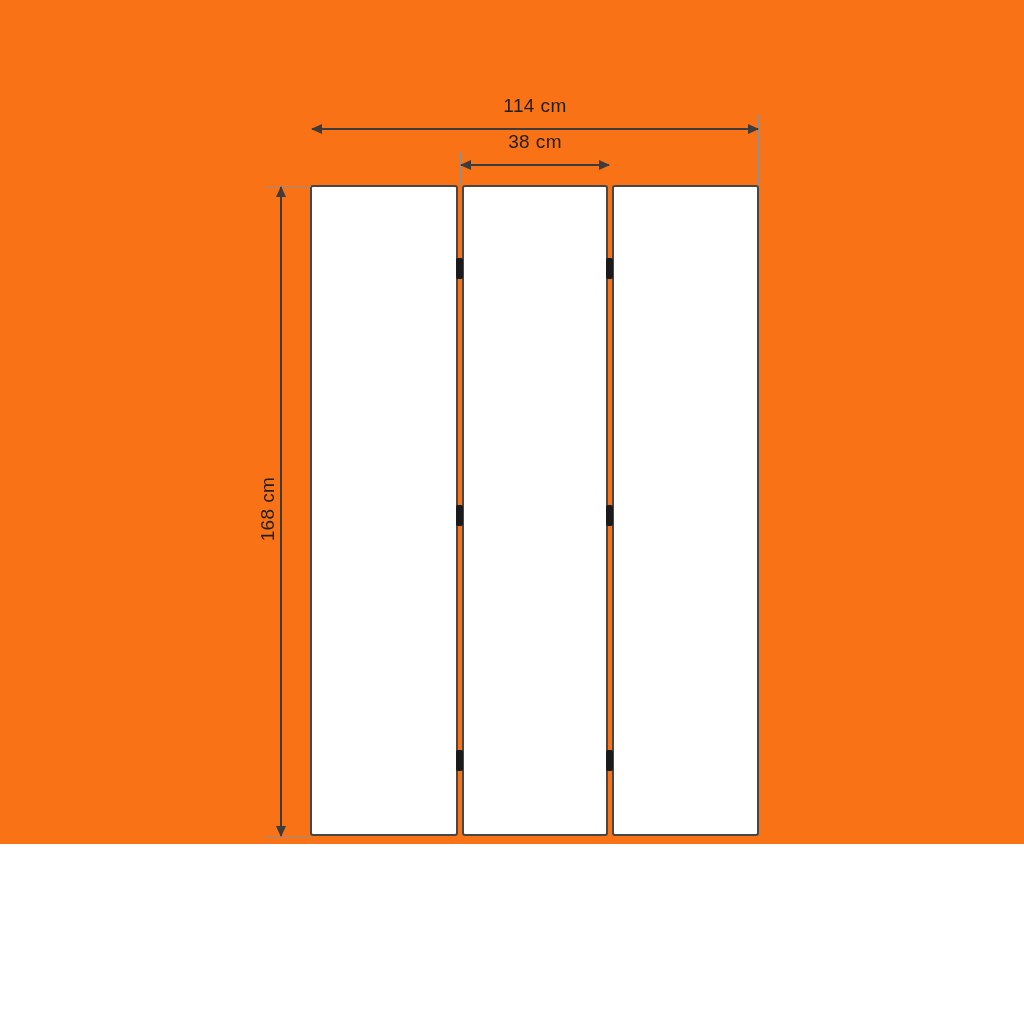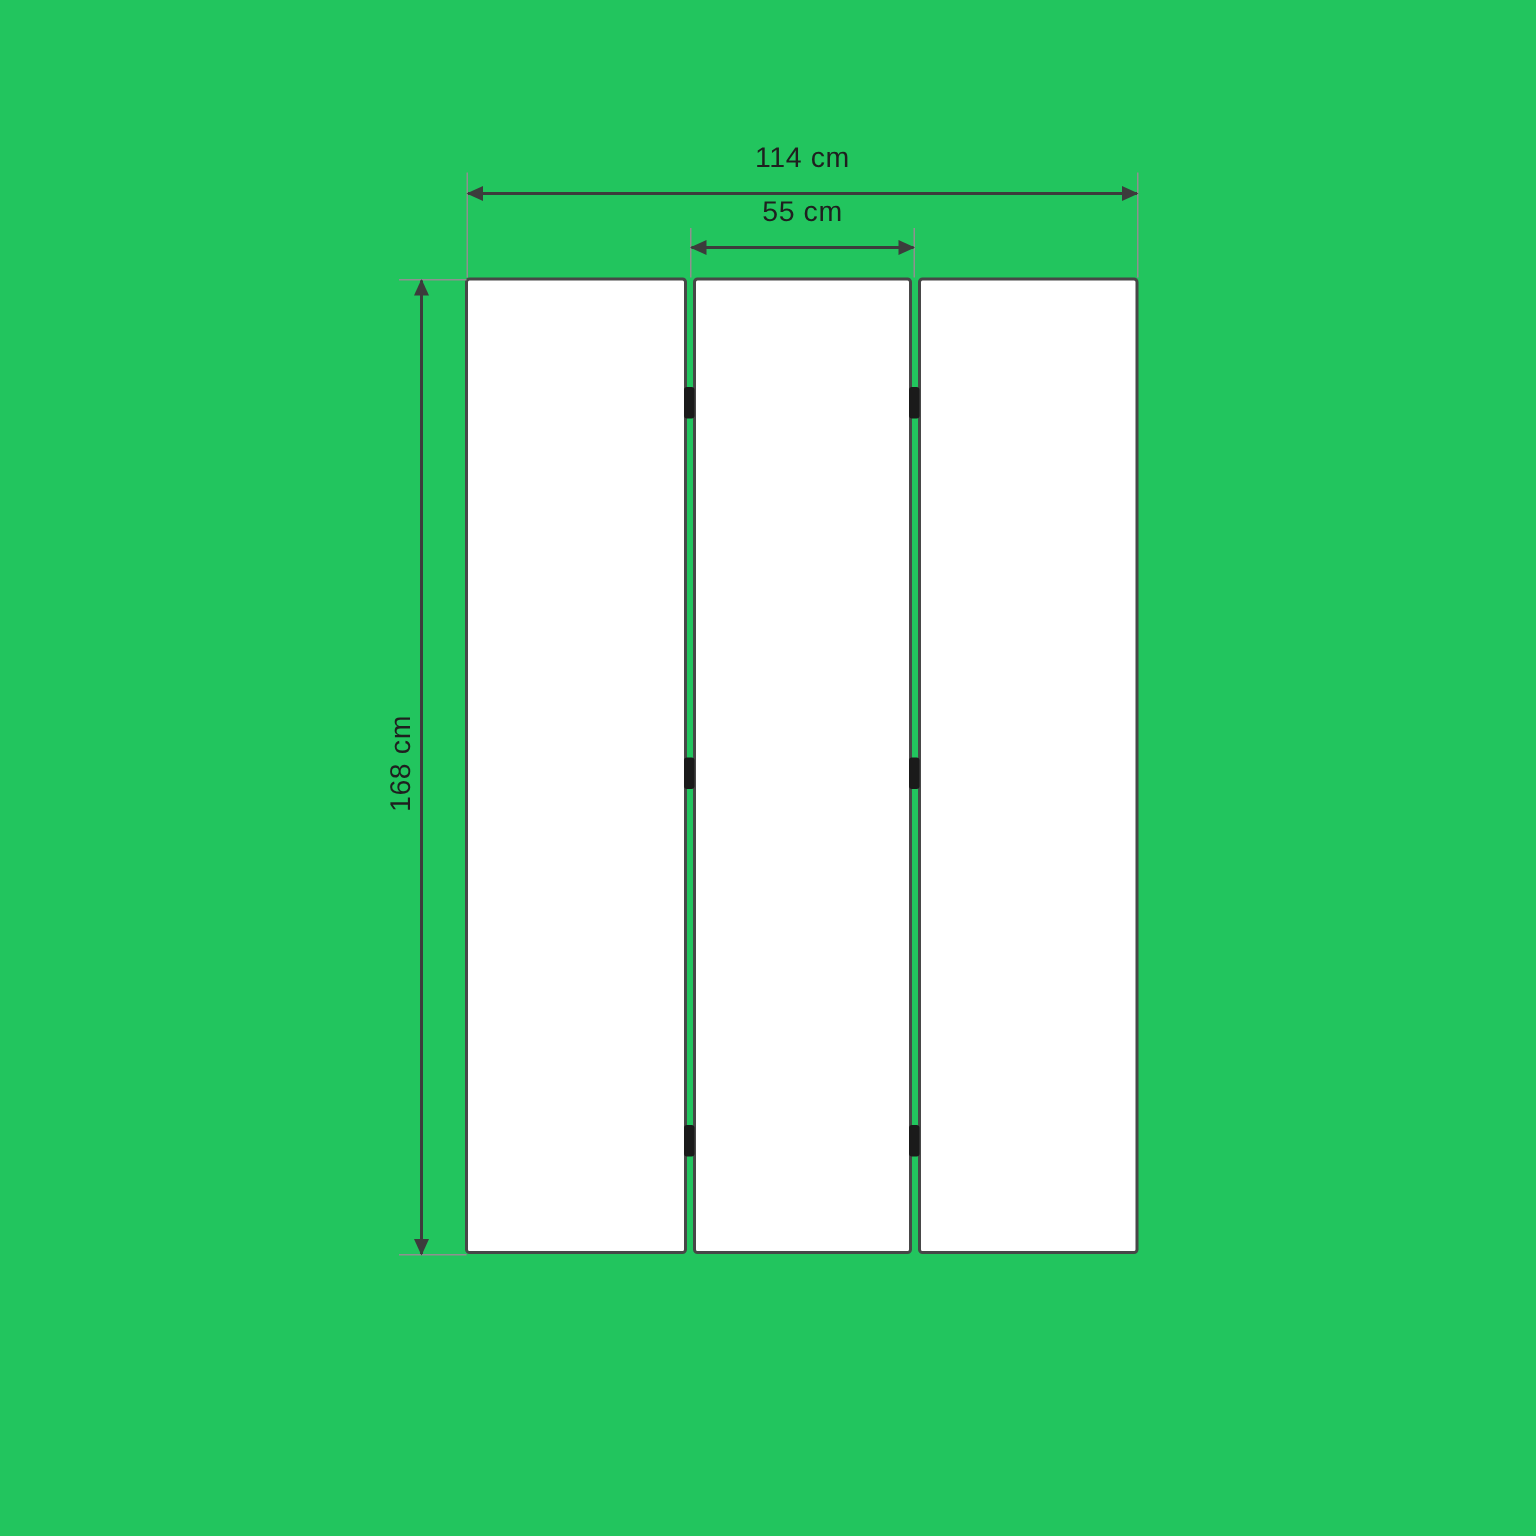--- a/index.html
+++ b/index.html
@@ -4,22 +4,22 @@
 <style>
   html, body {
     margin: 0;
     padding: 0;
     background: #ffffff;
     font-family: "Liberation Sans", sans-serif;
   }
   .stage {
     position: relative;
     width: 1024px;
-    height: 1024px;
-    background: #22c55e;
+    height: 844px;
+    background: #f97316;
     overflow: hidden;
   }
 
   
   .panel {
     position: absolute;
     top: 185px;
     height: 651px;
     box-sizing: border-box;
     border: 2px solid #474747;
@@ -139,21 +139,21 @@
   <div class="ext v ext-panel-right"></div>
   <div class="ext h ext-height-top"></div>
   <div class="ext h ext-height-bottom"></div>
 
   <div class="dim-label label-total-width">114 cm</div>
   <div class="dim-h dim-total-width">
     <div class="ah ah-l"></div>
     <div class="ah ah-r"></div>
   </div>
 
-  <div class="dim-label label-panel-width">55 cm</div>
+  <div class="dim-label label-panel-width">38 cm</div>
   <div class="dim-h dim-panel-width">
     <div class="ah ah-l"></div>
     <div class="ah ah-r"></div>
   </div>
 
   <div class="dim-label label-height">168 cm</div>
   <div class="dim-v dim-height">
     <div class="ah ah-u"></div>
     <div class="ah ah-d"></div>
   </div>

